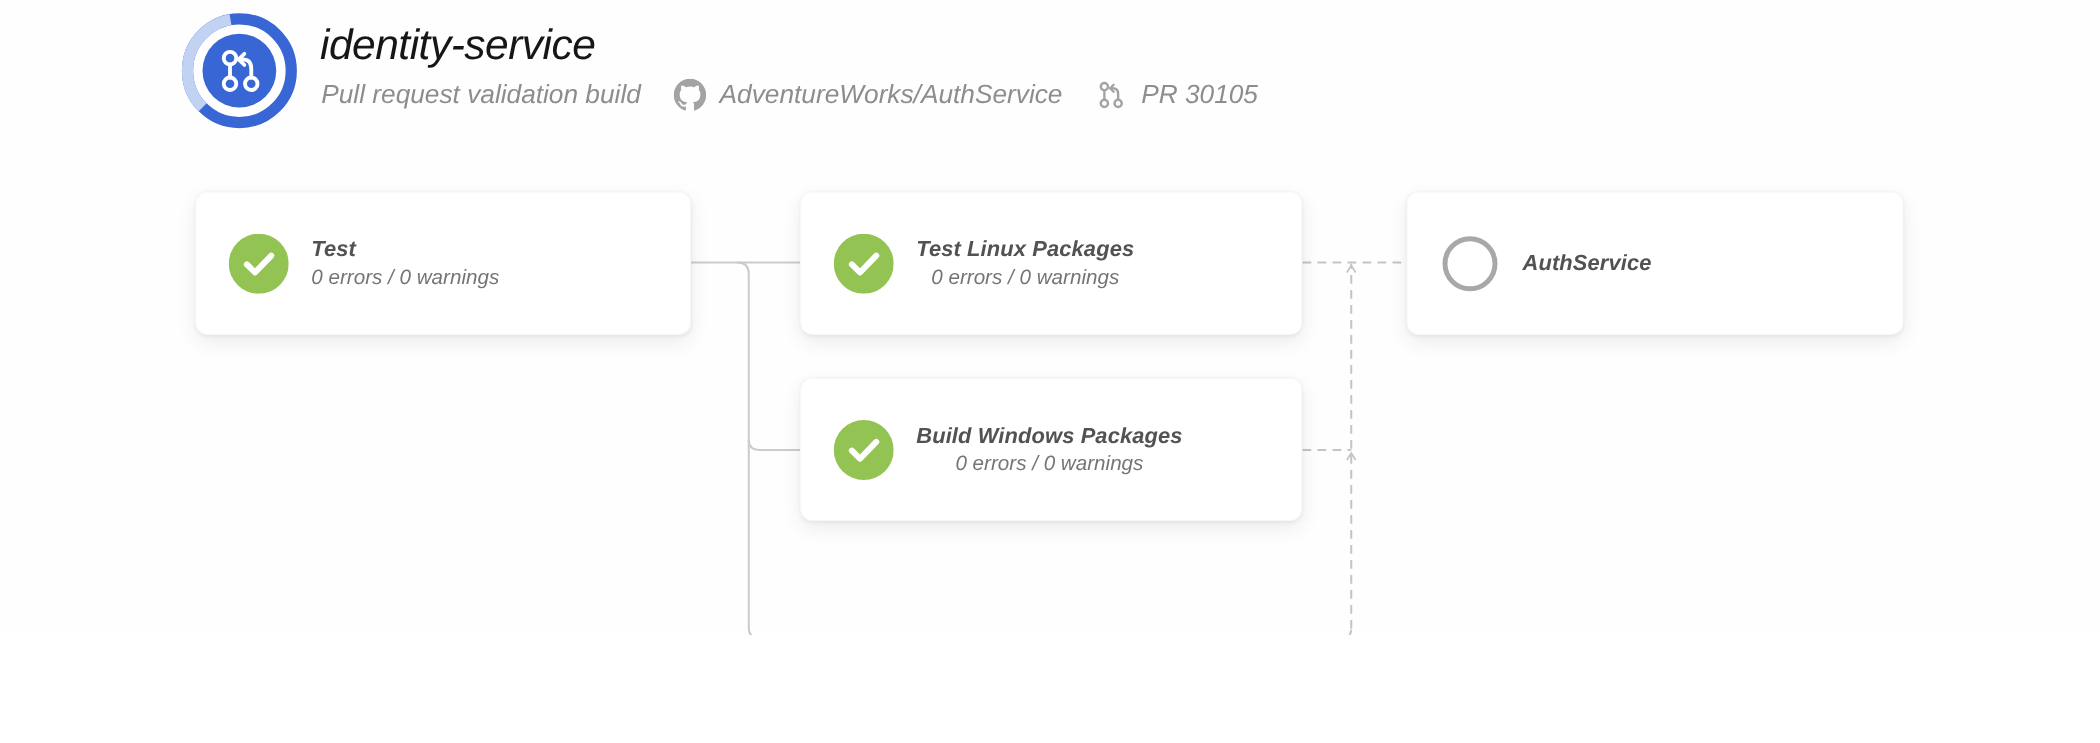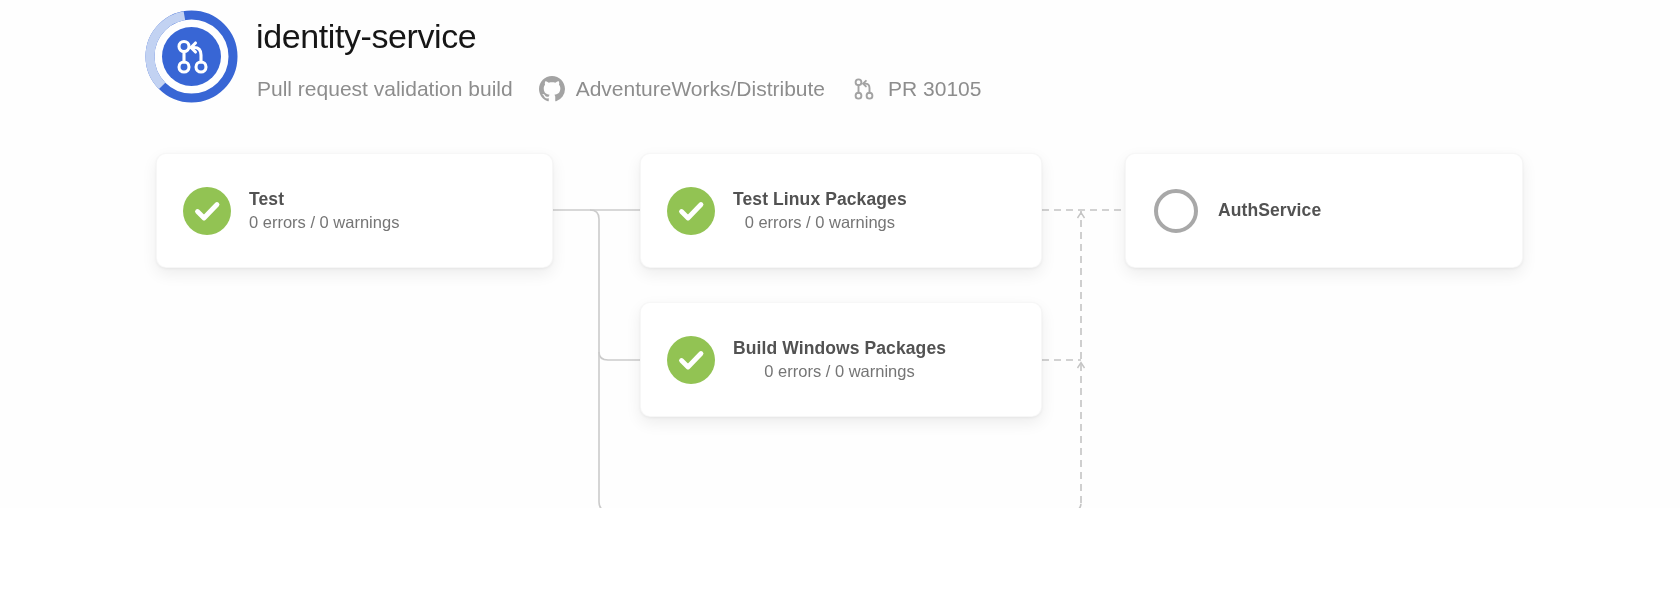--- a/index.html
+++ b/index.html
@@ -1,24 +1,24 @@
 <!DOCTYPE html>
 <html><head>
 <meta charset="utf-8">
 <style>
   * { margin:0; padding:0; box-sizing:border-box; }
   html,body { background:#ffffff; }
   body { font-family:"Liberation Sans","DejaVu Sans",sans-serif; }
-  #canvas { position:relative; width:1680px; height:508px; background:#fefefe; overflow:hidden; }
+  #canvas { position:relative; width:1680px; height:508px; background:#fefefe; overflow:hidden;font-style:italic; }
 
   
   .badge { position:absolute; left:145px; top:10px; width:93px; height:93px; }
   .page-title { position:absolute; left:256px; top:17px; font-size:34px; font-weight:400;
                 color:#161616; letter-spacing:-0.4px; }
-  .subtitle-row { position:absolute; left:257px; top:76px; display:flex; align-items:center;
+  .subtitle-row { position:absolute; left:257px; top:63px; display:flex; align-items:center;
                   gap:26px; font-size:21px; color:#8d8d8d; white-space:nowrap; }
   .meta-group { display:flex; align-items:center; gap:11px; cursor:pointer; }
   .meta-group svg { display:block; }
 
   
   .graph-lines { position:absolute; left:0; top:0; width:1680px; height:594px; pointer-events:none; }
 
   .stage-card { position:absolute; height:115px; background:#ffffff; border-radius:10px;
                 border:1px solid rgba(0,0,0,0.03);
                 box-shadow:0 1px 3px rgba(0,0,0,0.05), 0 6px 16px rgba(0,0,0,0.07);
@@ -61,21 +61,21 @@
 
   <div class="subtitle-row">
     <span>Pull request validation build</span>
 
     <span class="meta-group">
       <span>
         <svg width="26" height="26" viewBox="0 0 16 16" fill="#A3A3A3">
           <path d="M8 0C3.58 0 0 3.58 0 8c0 3.54 2.29 6.53 5.47 7.59.4.07.55-.17.55-.38 0-.19-.01-.82-.01-1.49-2.01.37-2.53-.49-2.69-.94-.09-.23-.48-.94-.82-1.13-.28-.15-.68-.52-.01-.53.63-.01 1.08.58 1.23.82.72 1.21 1.87.87 2.33.66.07-.52.28-.87.51-1.07-1.78-.2-3.64-.89-3.64-3.95 0-.87.31-1.59.82-2.15-.08-.2-.36-1.02.08-2.12 0 0 .67-.21 2.2.82.64-.18 1.32-.27 2-.27s1.36.09 2 .27c1.53-1.04 2.2-.82 2.2-.82.44 1.1.16 1.92.08 2.12.51.56.82 1.27.82 2.15 0 3.07-1.87 3.75-3.65 3.95.29.25.54.73.54 1.48 0 1.07-.01 1.93-.01 2.2 0 .21.15.46.55.38A8.01 8.01 0 0 0 16 8c0-4.42-3.58-8-8-8z"></path>
         </svg>
       </span>
-      <span>AdventureWorks/Distribute</span>
+      <span>AdventureWorks/AuthService</span>
     </span>
 
 
     <span class="meta-group">
       <span>
         <svg width="26" height="26" viewBox="0 0 26 26" fill="none" stroke="#A3A3A3" stroke-width="1.9" stroke-linecap="round" stroke-linejoin="round">
           <circle cx="7.5" cy="6.3" r="2.9"></circle>
           <circle cx="7.5" cy="19.7" r="2.9"></circle>
           <line x1="7.5" y1="9.2" x2="7.5" y2="16.8"></line>
           <circle cx="18.5" cy="19.7" r="2.9"></circle>

